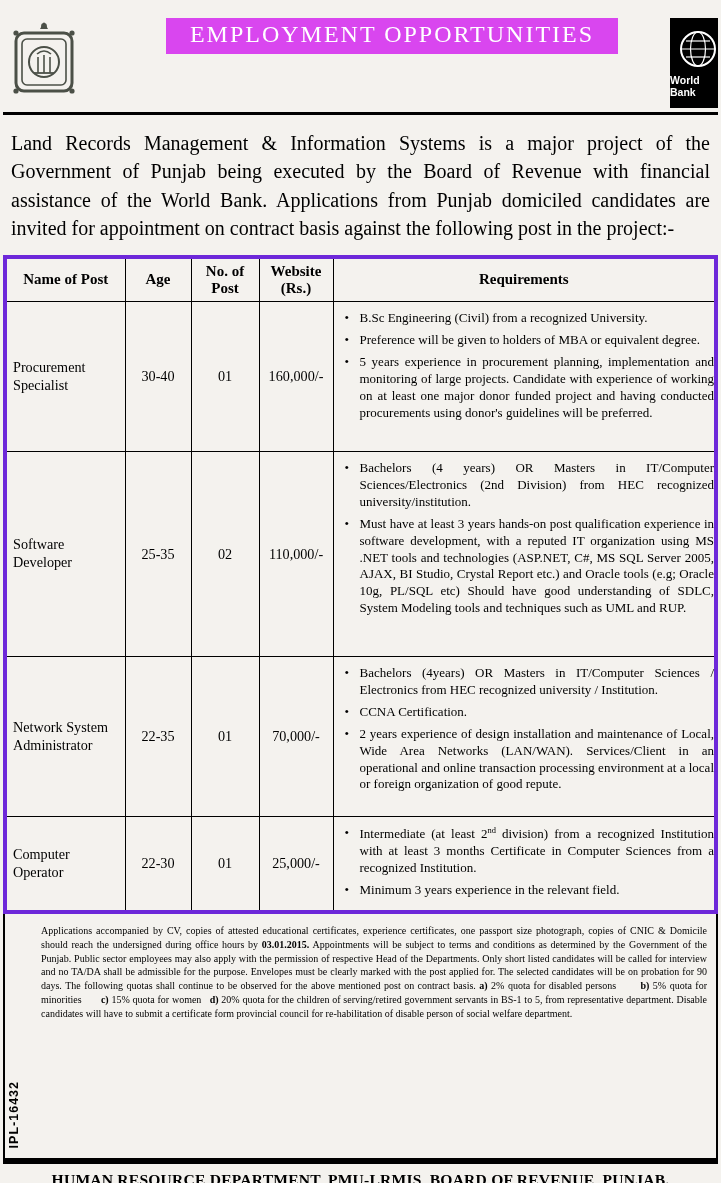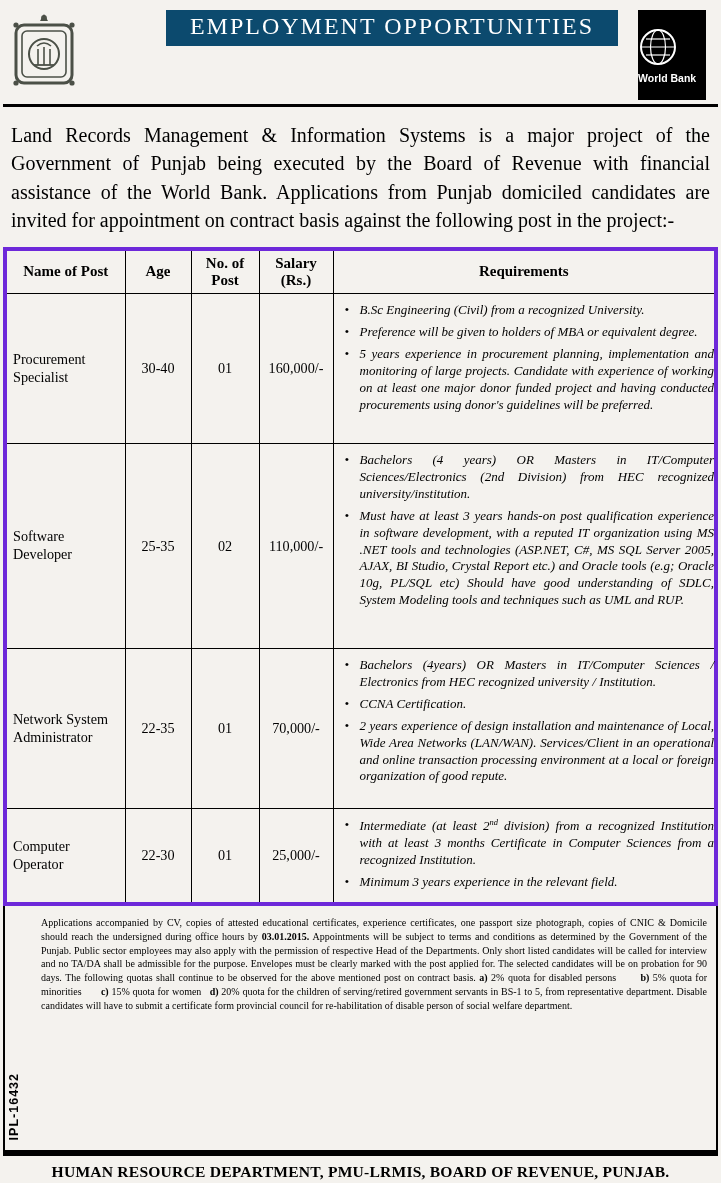--- a/index.html
+++ b/index.html
@@ -16,48 +16,48 @@
   .crest { position: absolute; left: 8px; top: 3px; width: 66px; height: 78px; z-index: 2; }
   .title-box {
     margin-left: 20px;
     border: 4px double #000;
     padding: 4px 6px 5px 64px;
     text-align: center;
   }
   .org1 { font-weight: bold; font-size: 15px; letter-spacing: .4px; white-space: nowrap; }
   .org2 { font-weight: bold; font-size: 13.8px; letter-spacing: .7px; white-space: nowrap; }
   .banner {
-    background: #0c4a6e; color: #fff;
-    width: 452px; margin: 8px 28px 0 auto;
+    background: #d946ef; color: #fff;
+    width: 452px; margin: 16px 28px 0 auto;
     text-align: center; font-size: 24px; letter-spacing: 2px;
     padding: 3px 0 6px; white-space: nowrap;
   }
   .wb {
-    position: absolute; right: 12px; top: 0; width: 68px; height: 90px;
+    position: absolute; right: 0; top: 0; width: 48px; height: 90px;
     background: #000; color: #fff; z-index: 3;
-    display: flex; flex-direction: column; align-items: flex-start; justify-content: center; gap: 5px;
+    display: flex; flex-direction: column; align-items: flex-end; justify-content: center; gap: 5px;
   }
   .wb-label { font-family: "Liberation Sans", sans-serif; font-size: 10.5px; font-weight: bold; }
   .head-rule { height: 3px; background: #000; margin-top: 2px; }
 
   
   .intro { padding: 14px 8px 12px; font-size: 20px; line-height: 1.42; text-align: justify; }
 
   
   table.jobs { width: 100%; border-collapse: collapse; border: 4px solid #6d28d9; table-layout: fixed; }
   .jobs th, .jobs td { border: 1.5px solid #000; vertical-align: middle; }
   .jobs th { font-size: 15px; font-weight: bold; text-align: center; padding: 4px 2px; line-height: 1.15; }
   .jobs thead tr { height: 44px; }
   col.c-post { width: 120px; }
   col.c-age  { width: 66px; }
   col.c-num  { width: 68px; }
   col.c-sal  { width: 74px; }
   td.cell-post { padding: 4px 6px; font-size: 14.2px; line-height: 1.25; }
   td.cell-age, td.cell-num, td.cell-sal { text-align: center; font-size: 14.2px; }
-  td.cell-req { padding: 6px 0 6px 6px; vertical-align: top; font-style: italic; }
+  td.cell-req { padding: 6px 0 6px 6px; vertical-align: top; }
   tr.r0 { height: 150px; } tr.r1 { height: 205px; } tr.r2 { height: 160px; }
   tr.r3 { height: 85px; }  tr.r4 { height: 36px; }
   ul.req { list-style: none; }
   .req li { position: relative; padding-left: 20px; margin: 2px 0 5px; text-align: justify; font-size: 13px; line-height: 1.3; }
   .req li::before { content: "\2022"; position: absolute; left: 5px; top: 0; font-size: 13px; }
   sup { font-size: .65em; }
   .bold { font-weight: bold; }
 
   
   .terms {
@@ -130,21 +130,21 @@
         <col class="c-age">
         <col class="c-num">
         <col class="c-sal">
         <col class="c-req">
     </colgroup>
     <thead>
       <tr>
         <th>Name of Post</th>
         <th>Age</th>
         <th>No. of Post</th>
-        <th>Salary (Rs.)</th>
+        <th>Website (Rs.)</th>
         <th>Requirements</th>
       </tr>
     </thead>
     <tbody>
       <tr class="r0">
         <td class="cell-post">Procurement Specialist</td>
         <td class="cell-age">30-40</td>
         <td class="cell-num">01</td>
         <td class="cell-sal">160,000/-</td>
         <td class="cell-req">

